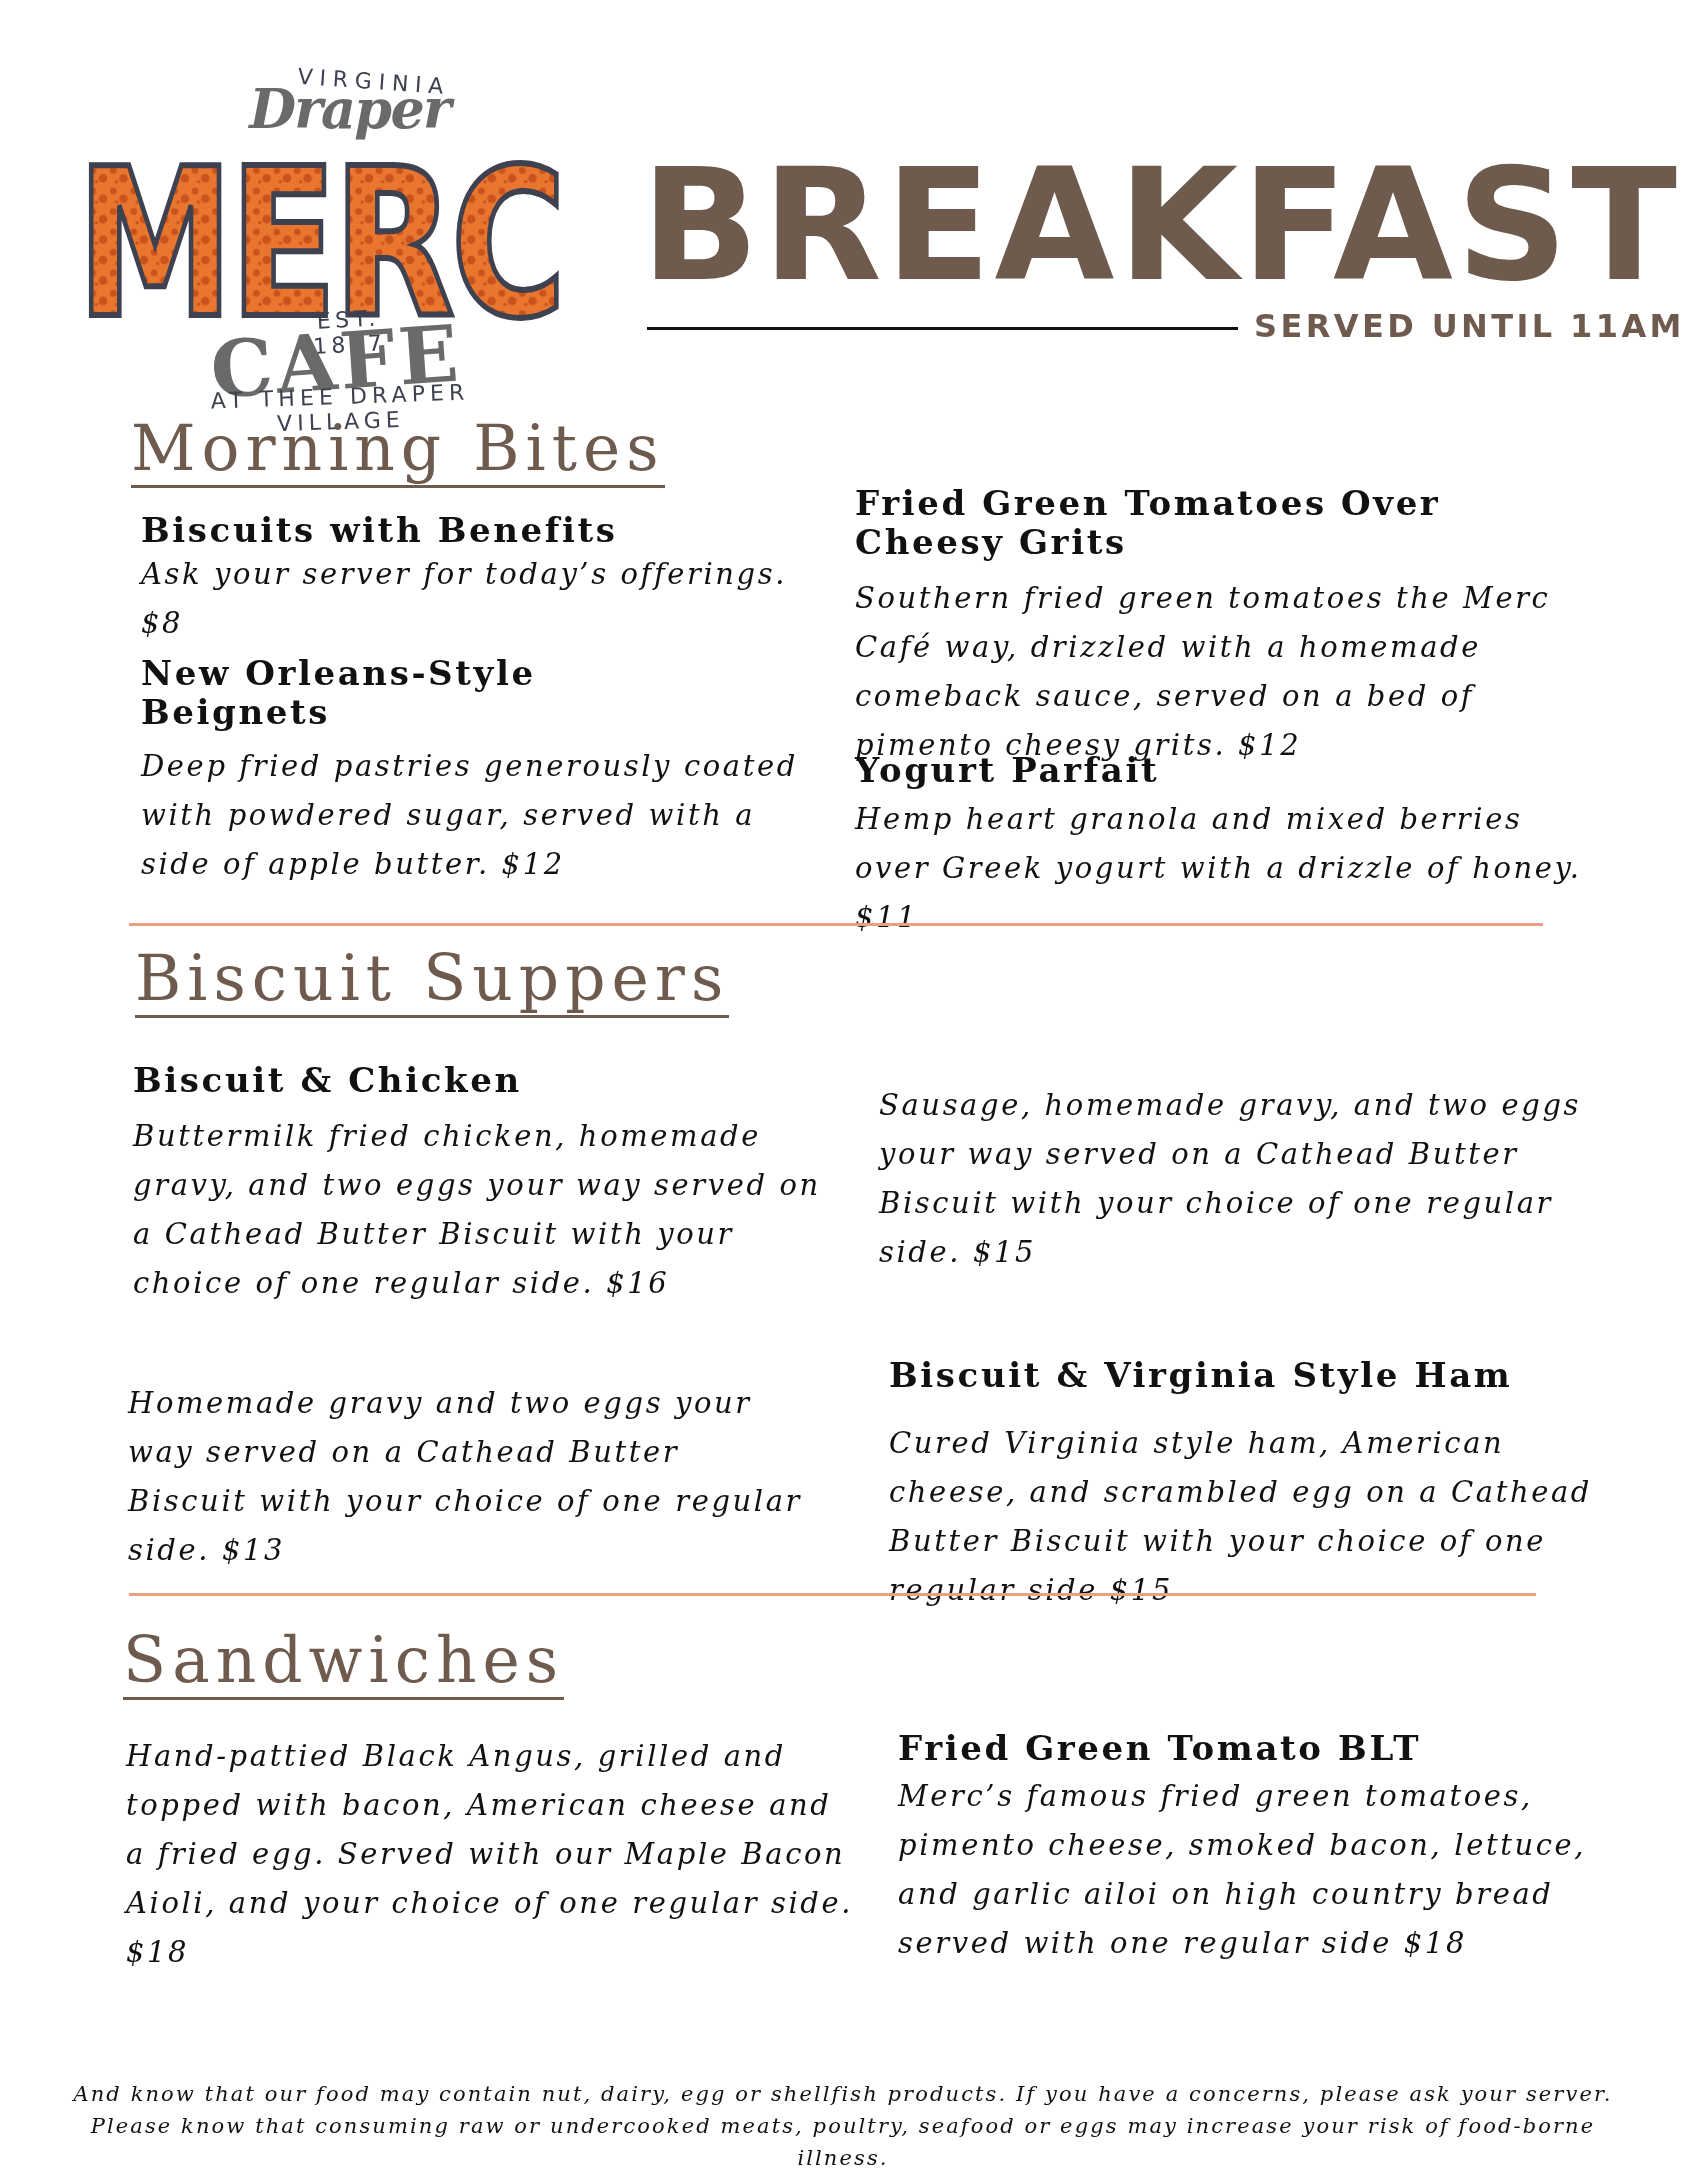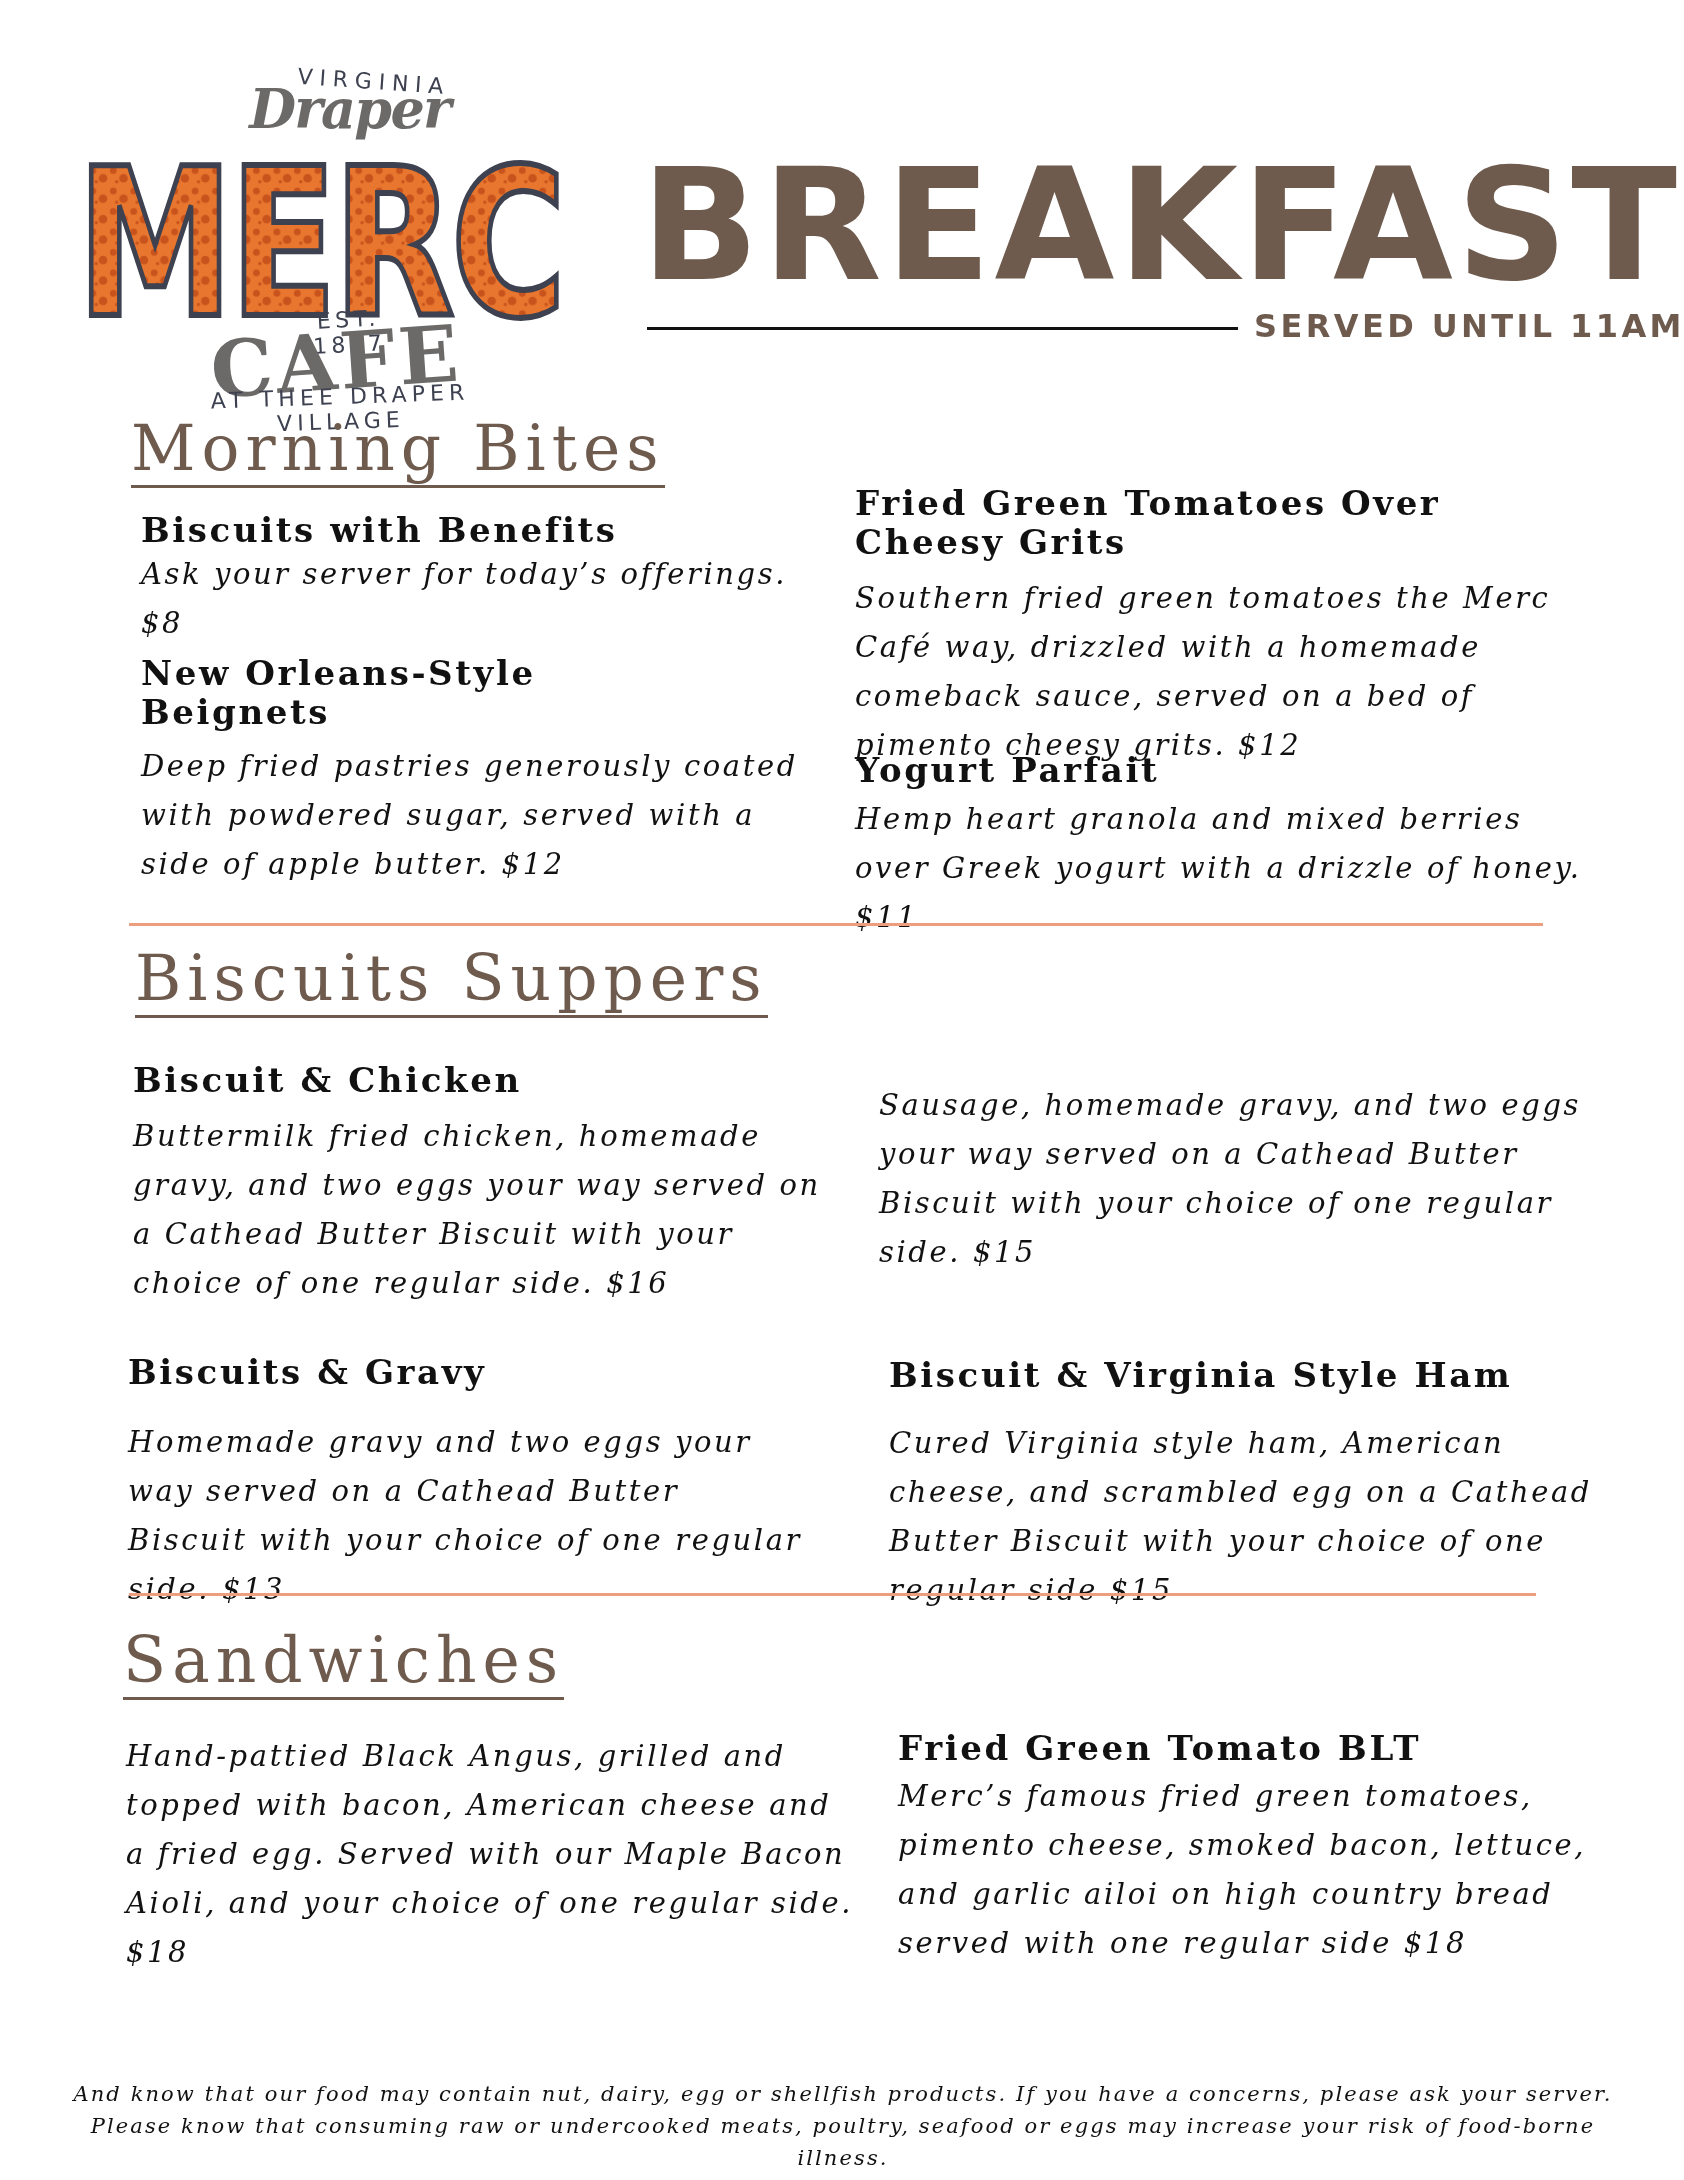--- a/index.html
+++ b/index.html
@@ -74,33 +74,32 @@
   <div class="item-desc" style="margin-top:12px;">Southern fried green tomatoes the Merc Café way, drizzled with a homemade comeback sauce, served on a bed of pimento cheesy grits. $12</div>
 </div>
 
 <div class="abs" style="left:855px; top:751px; width:750px;">
   <div class="item-name">Yogurt Parfait</div>
   <div class="item-desc" style="margin-top:5.1px;">Hemp heart granola and mixed berries over Greek yogurt with a drizzle of honey. $11</div>
 </div>
 
 <div class="abs divider" style="left:129px; top:923px; width:1414px;"></div>
 
-<div class="abs section-title" style="left:135px; top:942px;">Biscuits Suppers</div>
+<div class="abs section-title" style="left:135px; top:942px;">Biscuit Suppers</div>
 
 <div class="abs" style="left:133px; top:1061px; width:716px;">
   <div class="item-name">Biscuit &amp; Chicken</div>
   <div class="item-desc" style="margin-top:12px;">Buttermilk fried chicken, homemade gravy, and two eggs your way served on a Cathead Butter Biscuit with your choice of one regular side. $16</div>
 </div>
 
 <div class="abs" style="left:879px; top:1061px; width:750px;">
   <div class="item-desc" style="margin-top:20.4px; width:733px;">Sausage, homemade gravy, and two eggs your way served on a Cathead Butter Biscuit with your choice of one regular side. $15</div>
 </div>
 
 <div class="abs" style="left:128px; top:1353px; width:716px;">
-  <div class="item-name">Biscuits &amp; Gravy</div>
   <div class="item-desc" style="margin-top:25.6px; width:681px;">Homemade gravy and two eggs your way served on a Cathead Butter Biscuit with your choice of one regular side. $13</div>
 </div>
 
 <div class="abs" style="left:889px; top:1356px; width:750px;">
   <div class="item-name">Biscuit &amp; Virginia Style Ham</div>
   <div class="item-desc" style="margin-top:24px;">Cured Virginia style ham, American cheese, and scrambled egg on a Cathead Butter Biscuit with your choice of one regular side $15</div>
 </div>
 
 <div class="abs divider" style="left:129px; top:1593px; width:1407px;"></div>
 

